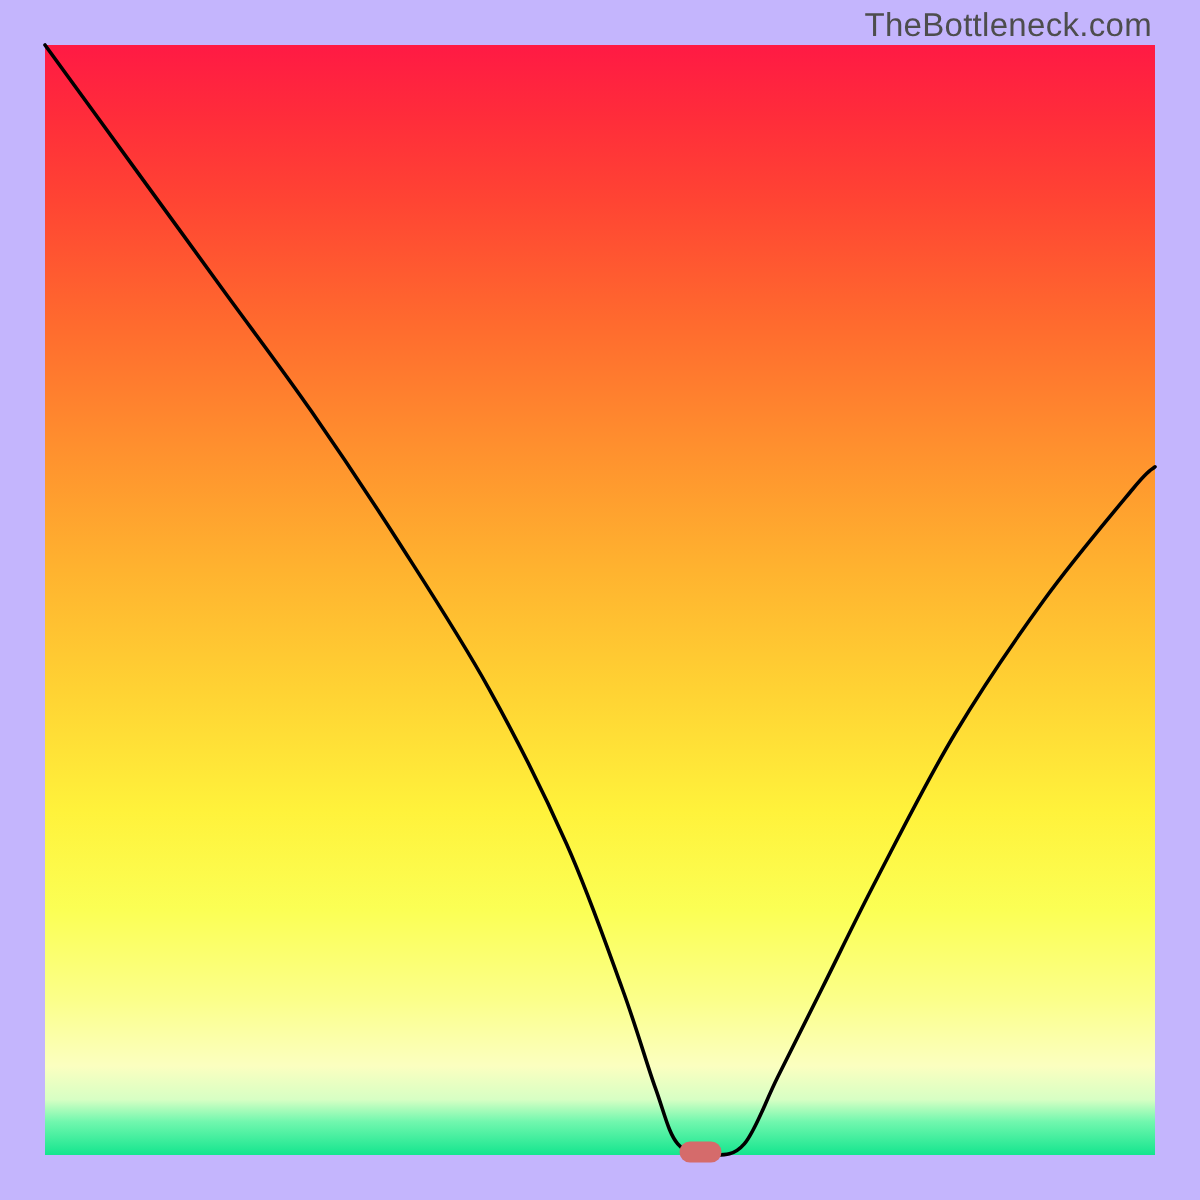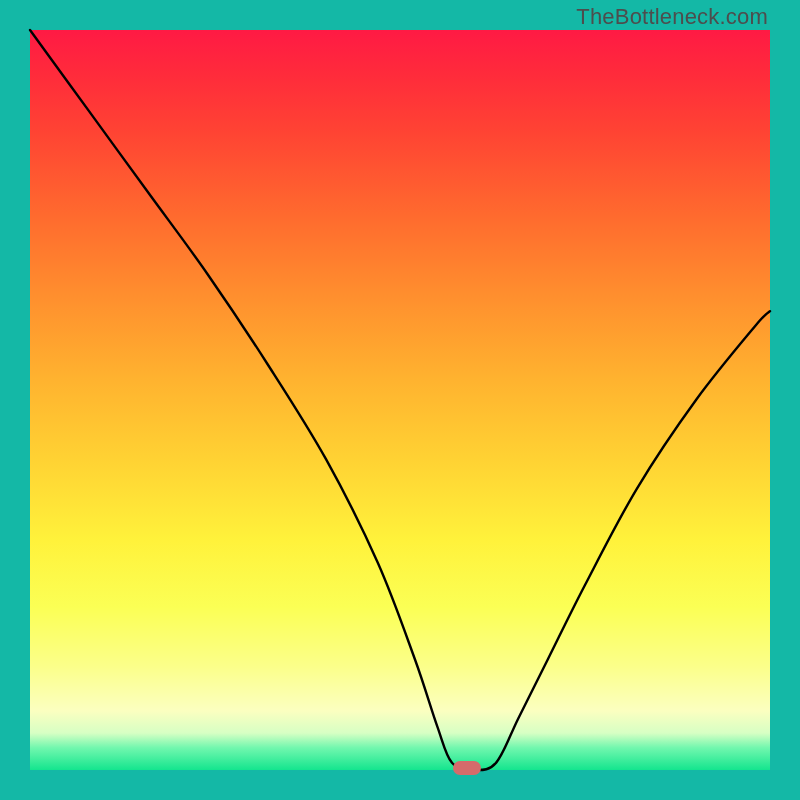--- a/index.html
+++ b/index.html
@@ -9,21 +9,21 @@
     height: 800px;
     background: #000;
     overflow: hidden;
   }
   .frame {
     position: absolute;
     left: 0;
     top: 0;
     width: 800px;
     height: 800px;
-    background: #14b8a6;
+    background: #c4b5fd;
   }
   .plot-area {
     position: absolute;
     left: 30px;
     top: 30px;
     width: 740px;
     height: 740px;
     background: linear-gradient(to bottom,
       #ff1a44 0%,
       #ff2b3b 6%,

